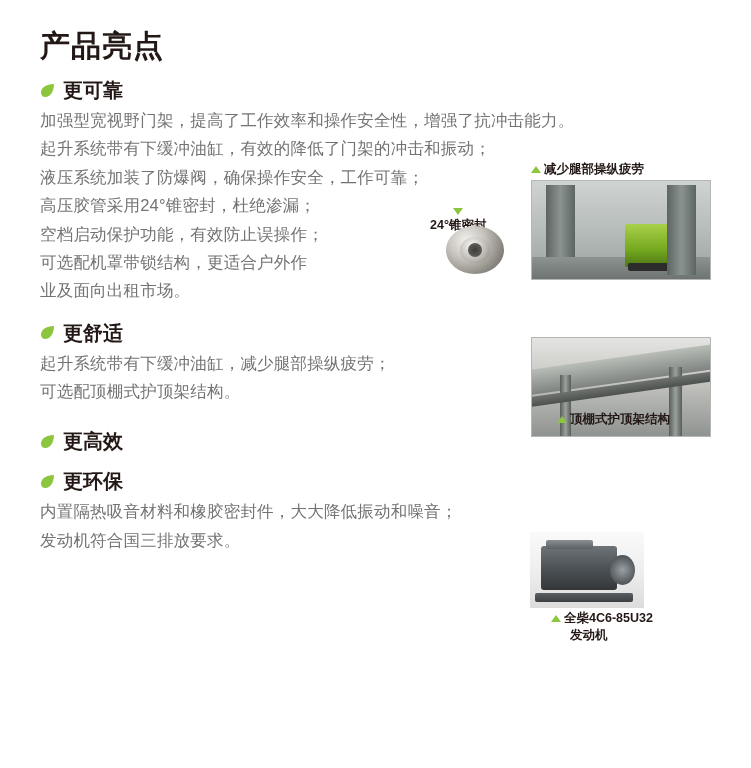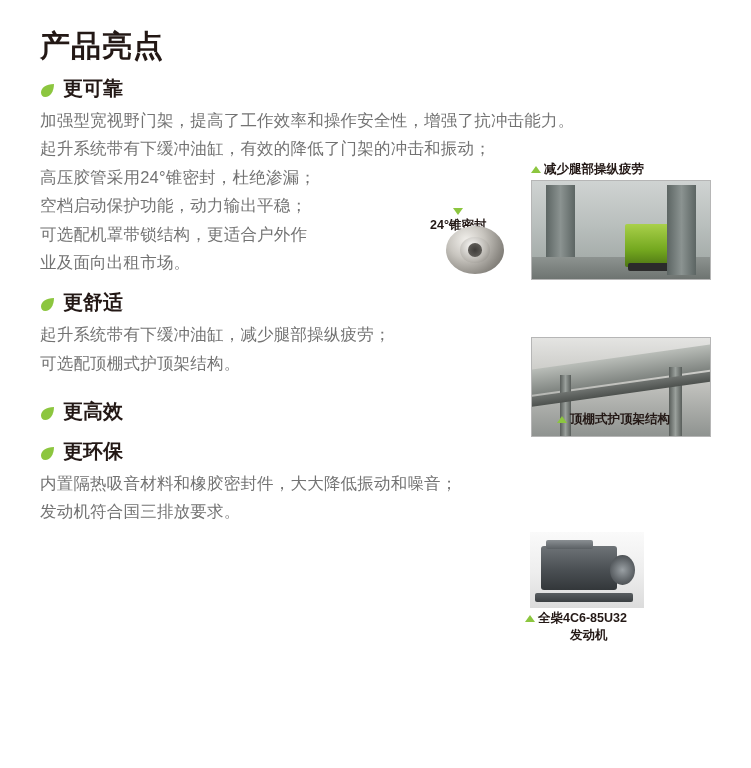--- a/index.html
+++ b/index.html
@@ -46,21 +46,20 @@
     flex: 0 0 auto;
     position: relative;
     display: inline-block;
   }
   .bullet-leaf svg { display: block; }
   .sec-title {
     font-size: 20px;
     font-weight: bold;
     color: #231815;
     line-height: 1.2;
-    font-family: Liberation Mono, monospace;
   }
   .sec-body {
     font-size: 16.5px;
     line-height: 1.72;
     color: #737373;
     letter-spacing: 0.2px;
   }
   .sec-body p {
     margin: 0;
     white-space: pre;
@@ -209,22 +208,23 @@
       <span class="bullet-leaf">
         <svg width="15" height="15" viewBox="0 0 15 15">
           <path d="M14 1 C6 1 1 5 1 9.5 C1 12 2.6 14 5.2 14 C10.5 14 14 8 14 1 Z" fill="#8cc63f"></path>
         </svg>
       </span>
       <span class="sec-title">更可靠</span>
     </div>
     <div class="sec-body">
       <p>加强型宽视野门架，提高了工作效率和操作安全性，增强了抗冲击能力。</p>
       <p>起升系统带有下缓冲油缸，有效的降低了门架的冲击和振动；</p>
+      <p>液压系统加装了防爆阀，确保操作安全，工作可靠；</p>
       <p>高压胶管采用24°锥密封，杜绝渗漏；</p>
-      <p>空档启动保护功能，动力输出平稳；</p>
+      <p>空档启动保护功能，有效防止误操作；</p>
       <p>可选配机罩带锁结构，更适合户外作</p>
       <p>业及面向出租市场。</p>
     </div>
   </div>
 
   <div class="section" style="margin-bottom:24px;">
     <div class="sec-head">
       <span class="bullet-leaf">
         <svg width="15" height="15" viewBox="0 0 15 15">
           <path d="M14 1 C6 1 1 5 1 9.5 C1 12 2.6 14 5.2 14 C10.5 14 14 8 14 1 Z" fill="#8cc63f"></path>
@@ -294,21 +294,21 @@
     <span class="cap-bold">顶棚式护顶架结构</span>
   </div>
 
   <div class="photo" style="left:530px; top:532px; width:114px; height:76px; border:none; background:transparent;">
     <div class="img-engine">
       <div class="eng-block"></div>
       <div class="eng-fan"></div>
       <div class="eng-base"></div>
     </div>
   </div>
-  <div class="cap" style="left:525px; top:611px;">
+  <div class="cap" style="left:551px; top:611px;">
     <span class="tri-up"></span>
     <span class="cap-bold">全柴4C6-85U32</span>
   </div>
   <div class="cap" style="left:570px; top:628px;">
     <span class="cap-bold">发动机</span>
   </div>
 
 </div>
 
 </body></html>

